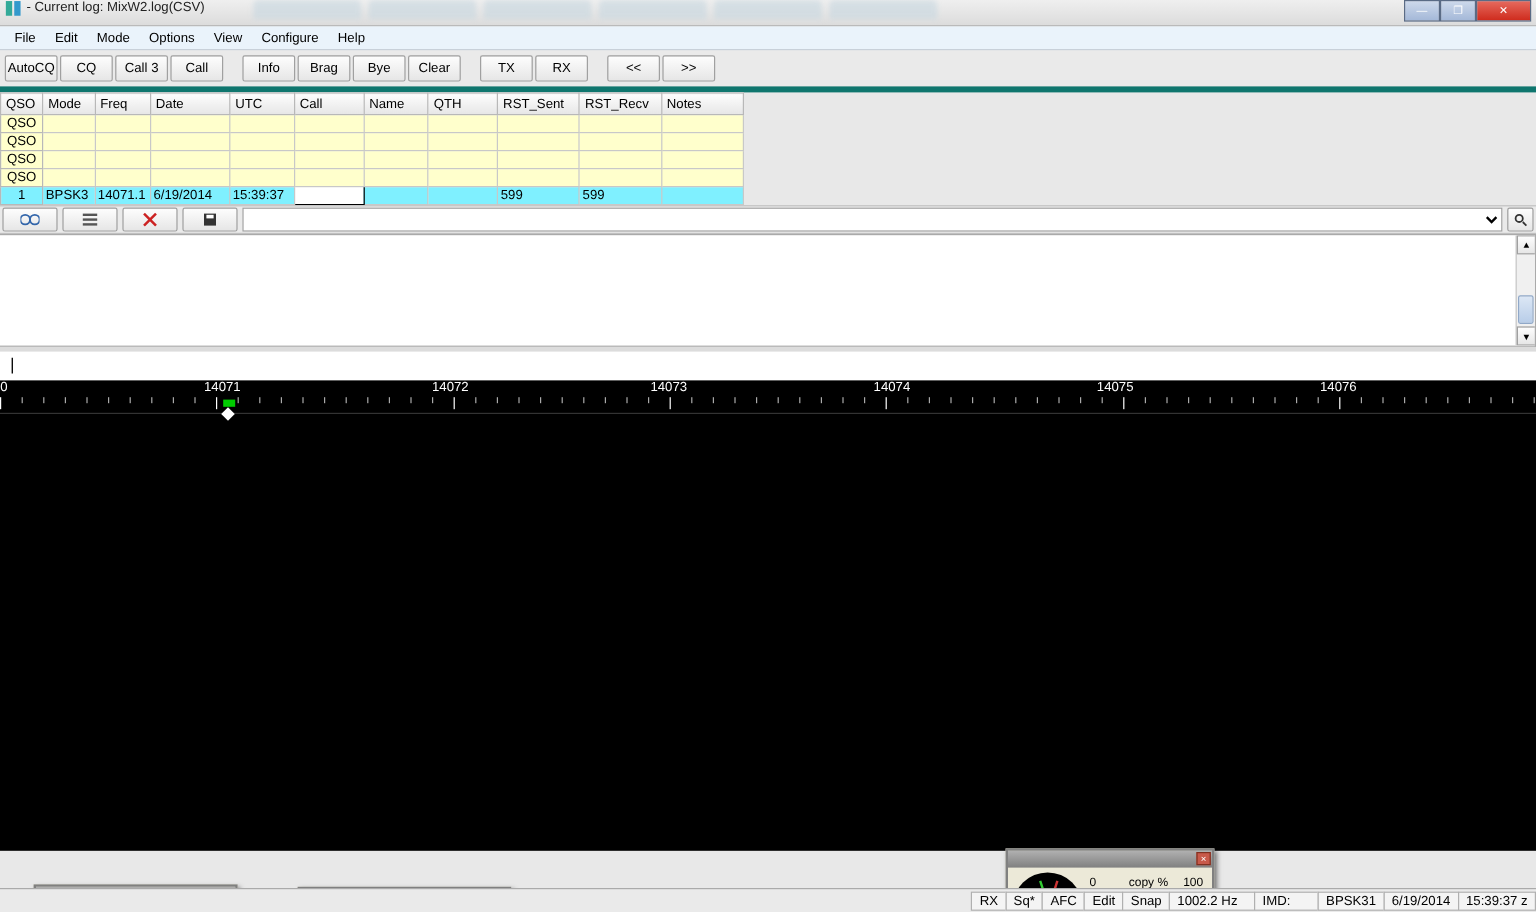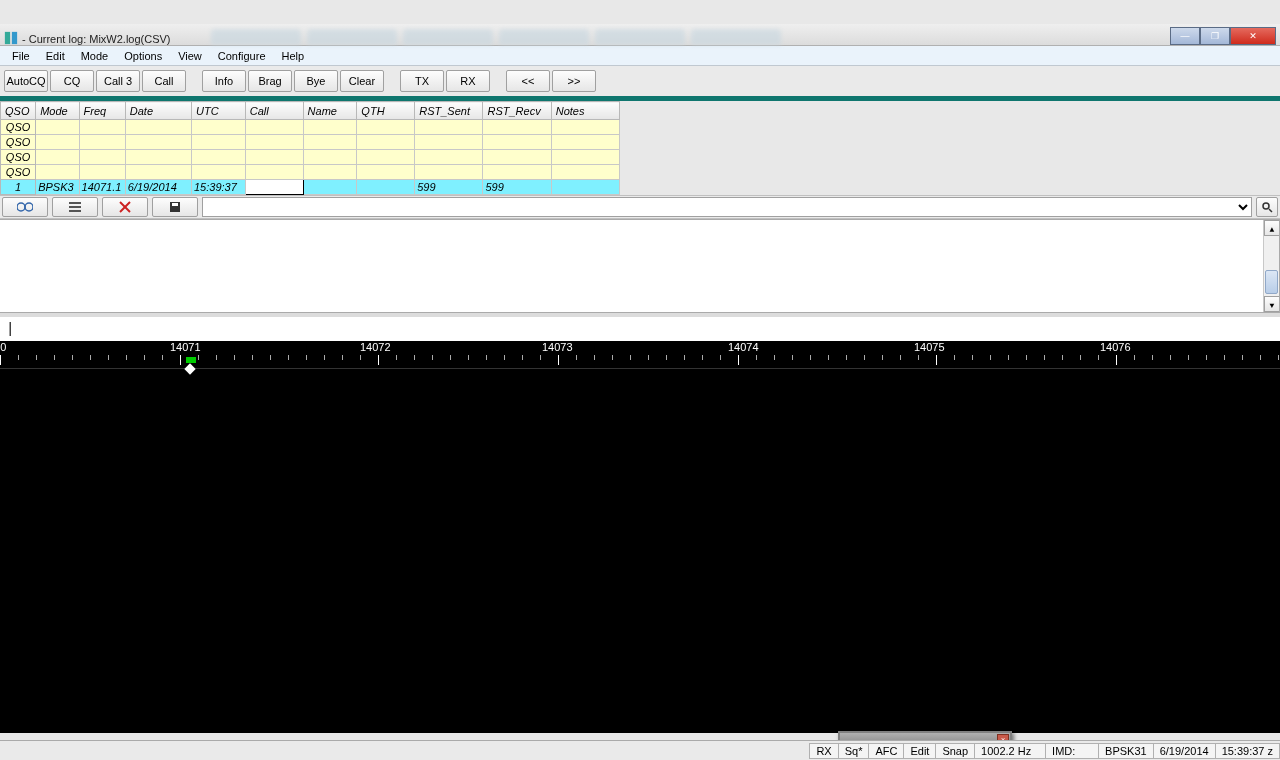--- a/index.html
+++ b/index.html
@@ -9,24 +9,23 @@
   background: #e8e8e8;
   width: 1280px;
   height: 760px;
   overflow: hidden;
   position: relative;
 }
 .titlebar {
   background: linear-gradient(#efefef, #dcdcdc);
   height: 22px;
   display: flex;
-  align-items: flex-end;
+  align-items: flex-start;
   padding: 0 4px;
   border-bottom: 1px solid #b0b0b0;
-  margin-top: 24px;
 }
 .titlebar .icon { width: 14px; height: 14px; margin-right: 4px; }
 .titlebar .title { flex: 0 0 auto; color: #222; }
 .titlebar .blur-tabs {
   flex: 1;
   display: flex;
   gap: 6px;
   margin-left: 40px;
   filter: blur(2px);
   opacity: 0.6;
@@ -75,21 +74,20 @@
   min-width: 44px;
   font-size: 11px;
   cursor: pointer;
 }
 .toolbar .gap { width: 12px; }
 
 .logtable {
   border-collapse: collapse;
   width: 620px;
   background: #fff;
-  font-style: italic;
 }
 .logtable th {
   background: linear-gradient(#fdfdfd,#e6e6e6);
   border: 1px solid #b8b8b8;
   font-weight: normal;
   font-size: 11px;
   height: 18px;
   text-align: left;
   padding: 1px 4px;
 }

